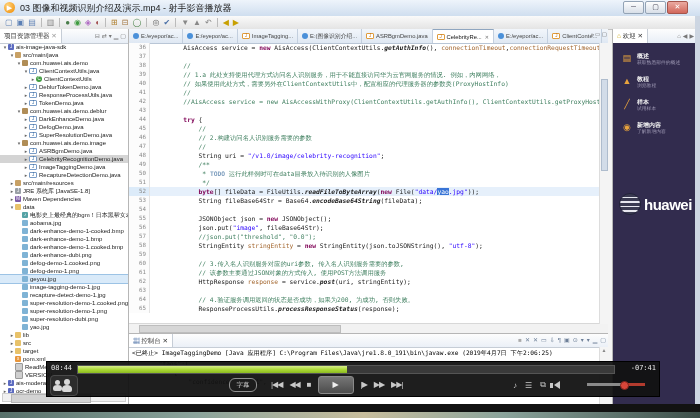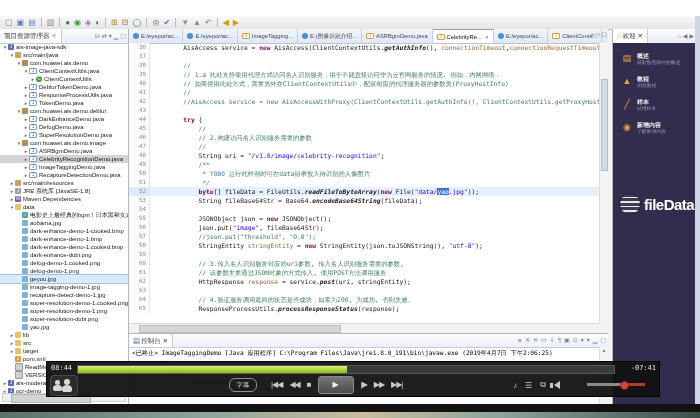--- a/index.html
+++ b/index.html
@@ -126,20 +126,29 @@
     color:rgba(125,125,125,0.62);text-shadow:0 0 2px rgba(255,255,255,0.75);letter-spacing:0;white-space:nowrap;}
   #bottom-dark{position:absolute;left:0;top:404px;width:700px;height:8px;background:#121212;z-index:30;}
   #taskbar{position:absolute;left:0;top:412px;width:700px;height:6px;z-index:30;
     background:linear-gradient(90deg,#57706a,#8aa39b 28%,#c7bd9d 52%,#8aa39b 72%,#3d4f4a);}
 </style>
 </head>
 <body>
 
 <div id="stage">
 
+  <div id="titlebar">
+    <div id="title-icon">▶</div>
+    <div id="title-text">03 图像和视频识别介绍及演示.mp4 - 射手影音播放器</div>
+    <div id="winbtns">
+      <div class="wbtn">─</div>
+      <div class="wbtn">▢</div>
+      <div class="wbtn close">✕</div>
+    </div>
+  </div>
 
   <div id="video">
     <div id="ide-toolbar">
         <span class="tb-icon" style="color: rgb(91, 127, 180);">▢</span>
         <span class="tb-icon" style="color: rgb(91, 127, 180);">▣</span>
         <span class="tb-icon" style="color: rgb(91, 127, 180);">▤</span>
         <span class="tb-sep"></span>
         <span class="tb-icon" style="color: rgb(136, 136, 136);">▥</span>
         <span class="tb-sep"></span>
         <span class="tb-icon" style="color: rgb(74, 125, 74);">●</span>
@@ -522,21 +531,21 @@
             <div class="witem">
               <span class="w-ic">◉</span>
               <div>
                 <div class="w-tt">新增内容</div>
                 <div class="w-sub">了解新增内容</div>
               </div>
             </div>
           </div>
         <div id="ec-logo">
           <div id="ec-ball"></div>
-          <div id="ec-text">fileData</div>
+          <div id="ec-text">huawei</div>
         </div>
       </div>
     </div>
 
     <div id="win-right-edge"></div>
   </div>
 
   <div id="osd">
     <div id="osd-elapsed">08:44</div>
     <div id="osd-track">

